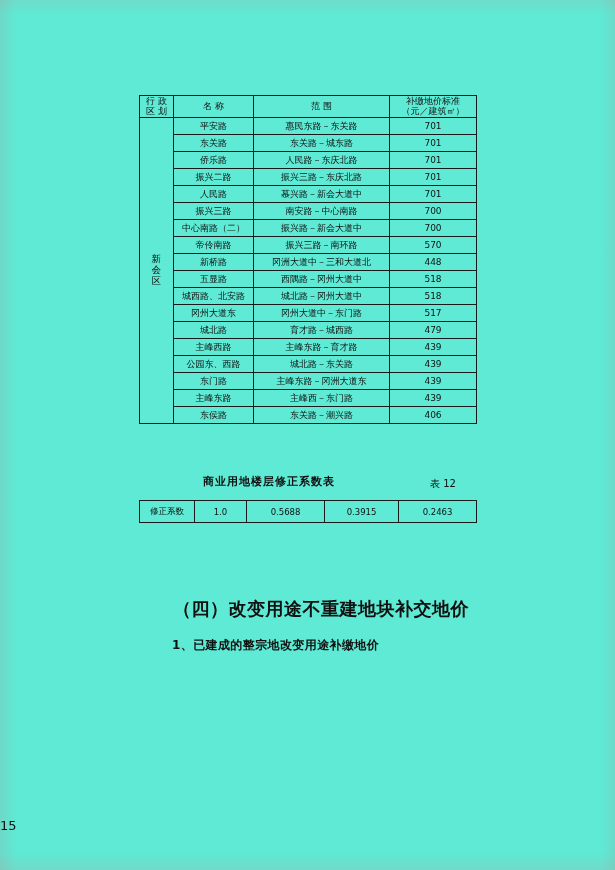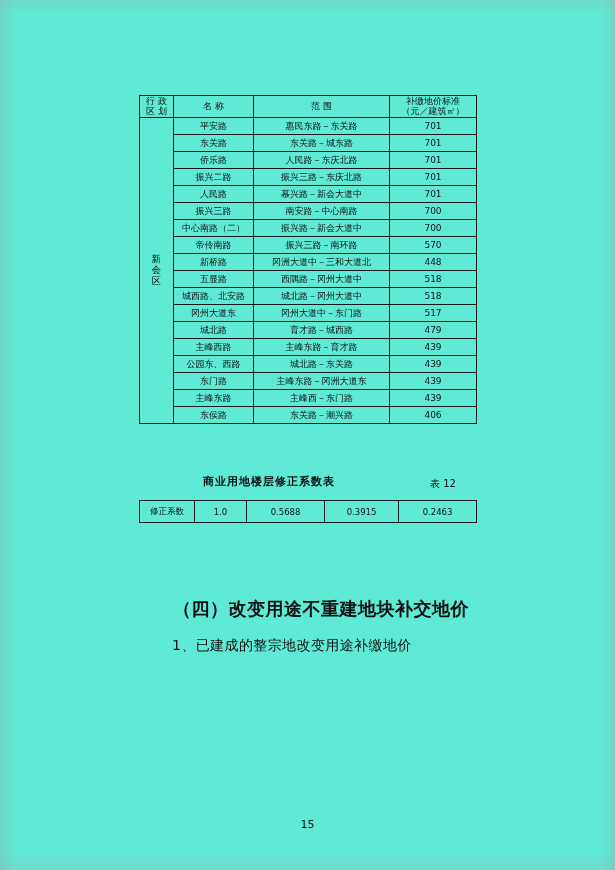--- a/index.html
+++ b/index.html
@@ -136,25 +136,26 @@
     position: absolute;
     left: 173px;
     top: 597px;
     font-size: 18px;
     font-weight: bold;
     letter-spacing: 0.5px;
     color: #111;
   }
   .para {
     position: absolute;
-    font-size: 14px;
+    font-size: 12px;
     line-height: 26px;
     color: #111;
     letter-spacing: 0.4px;
     text-align: justify;
+    font-weight: bold;
   }
   .p1 {
     left: 172px;
     top: 632px;
     width: 330px;
   }
   .p2 {
     left: 142px;
     top: 665px;
     width: 360px;
@@ -164,22 +165,22 @@
     left: 142px;
     top: 770px;
     width: 360px;
     text-indent: 30px;
   }
   .page-number {
     position: absolute;
     left: 0;
     top: 818px;
     width: 615px;
-    text-align: center;
-    font-size: 11px;
+    text-align: left;
+    font-size: 13px;
     color: #111;
   }
 </style>
 </head>
 <body>
 
 <div class="page">
   <div class="content">
 
     <div class="price-table-wrap">

